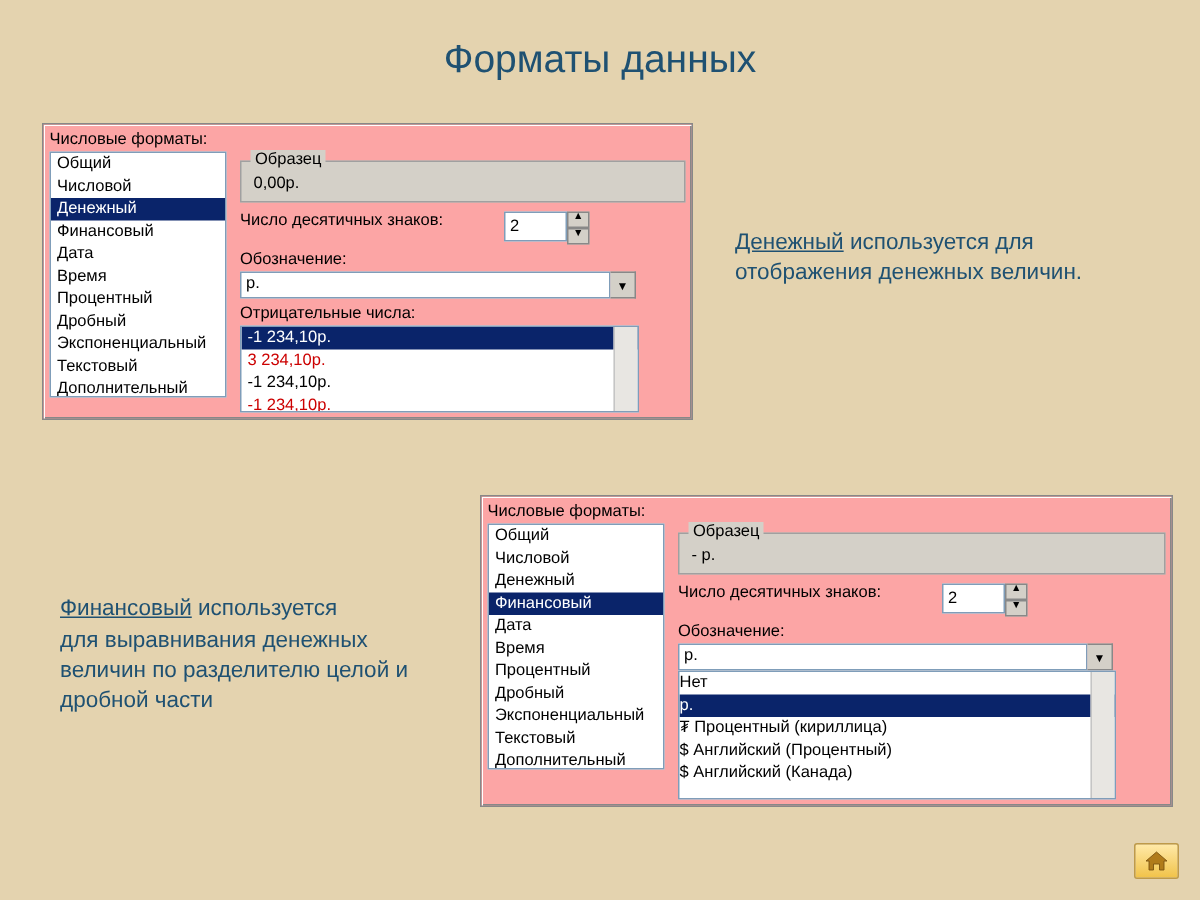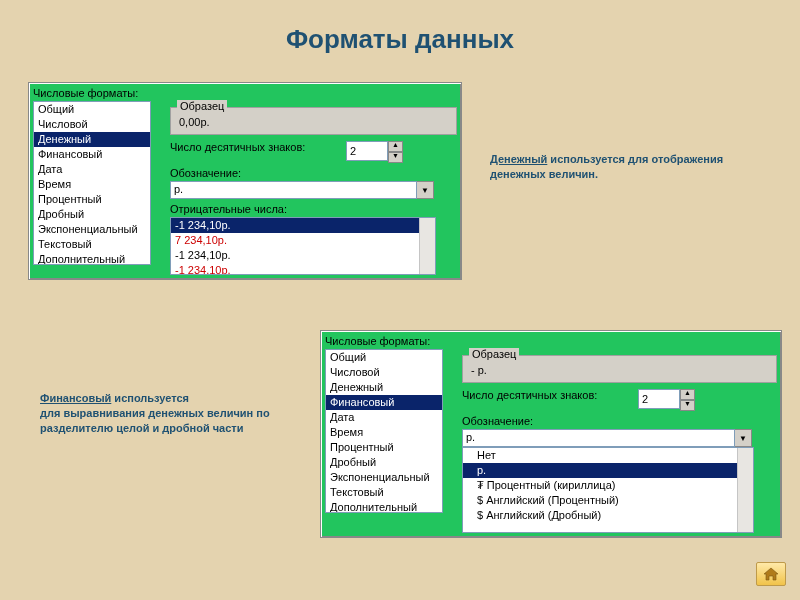--- a/index.html
+++ b/index.html
@@ -1,18 +1,18 @@
 <!DOCTYPE html>
 <html><head>
 <meta charset="utf-8">
 <style>
 html,body{margin:0;padding:0}
 body{width:800px;height:600px;background:#e4d3af;font-family:Tahoma,Arial,sans-serif;font-size:11px;position:relative;color:#000}
-.title{position:absolute;top:24px;width:100%;text-align:center;font-size:26px;font-weight:bold;color:#1f5172}
-.dialog{position:absolute;background:#22c55e;border:1px solid #888;box-shadow:1px 1px 0 #fff inset,-1px -1px 0 #888 inset;padding:4px;display:flex;gap:19px}
+.title{position:absolute;top:24px;width:100%;text-align:center;font-size:26px;font-weight:normal;color:#1f5172}
+.dialog{position:absolute;background:#fca5a5;border:1px solid #888;box-shadow:1px 1px 0 #fff inset,-1px -1px 0 #888 inset;padding:4px;display:flex;gap:9px}
 .formats-col{display:flex;flex-direction:column}
 .lbl{font-size:11px;margin-bottom:2px;white-space:nowrap}
 .listbox{background:#fff;border:1px solid #7f9db9;width:116px;height:162px;overflow:hidden}
 .listbox .item{padding:1px 4px;font-size:11px;line-height:13px;cursor:default}
 .listbox .item.sel{background:#0a246a;color:#fff}
 .right-col{flex:1;display:flex;flex-direction:column;gap:4px}
 .groupbox{border:1px solid #a0a0a0;padding:6px 6px 4px 6px;position:relative;margin-top:20px;background:#d4d0c8}
 .groupbox .legend{position:absolute;top:-8px;left:6px;background:#d4d0c8;padding:0 3px;font-size:11px}
 .sample-val{font-size:11px;padding:2px 2px}
 .row{display:flex;align-items:flex-start;gap:6px;margin-top:2px}
@@ -21,24 +21,24 @@
 .spin-btns{display:flex;flex-direction:column}
 .spin-btn{width:13px;height:9px;background:#d4d0c8;border:1px solid #888;font-size:7px;line-height:6px;text-align:center;cursor:pointer}
 .combo{display:flex;width:220px;height:18px}
 .combo-input{flex:1;border:1px solid #7f9db9;background:#fff;font-size:11px;padding:1px 3px}
 .combo-btn{width:16px;background:#d4d0c8;border:1px solid #888;border-left:none;display:flex;align-items:center;justify-content:center;font-size:8px;cursor:pointer}
 .neglist{background:#fff;border:1px solid #7f9db9;width:220px;height:56px;overflow:hidden;position:relative}
 .neglist .item{padding:1px 4px;font-size:11px;line-height:13px}
 .neglist .item.sel{background:#0a246a;color:#fff}
 .neglist .item.red{color:#c00}
 .scrollbar{position:absolute;right:0;top:0;bottom:0;width:15px;background:#e8e6e2;border-left:1px solid #c5c5c5}
-.desc{position:absolute;font-size:11px;font-weight:bold;color:#1f5172;line-height:1.35}
+.desc{position:absolute;font-size:15px;font-weight:normal;color:#1f5172;line-height:1.35}
 .desc .ul{text-decoration:underline}
 .currencylist{background:#fff;border:1px solid #7f9db9;width:264px;height:84px;position:relative;overflow:hidden}
-.currencylist .item{padding:1px 14px;font-size:11px;line-height:13px}
+.currencylist .item{padding:1px 0;font-size:11px;line-height:13px}
 .currencylist .item.sel{background:#0a246a;color:#fff}
 .nav-icon{position:absolute;right:14px;bottom:14px;width:28px;height:22px;border:1px solid #be9a4a;background:linear-gradient(#ffe9a8,#f1c34a);border-radius:2px;display:flex;align-items:center;justify-content:center;cursor:pointer}
 .nav-icon svg{width:16px;height:14px}
 </style>
 </head>
 <body>
 
 <div class="title">Форматы данных</div>
 
 <div class="dialog" style="left:28px;top:82px;width:424px">
@@ -77,21 +77,21 @@
       <div class="lbl">Обозначение:</div>
       <div class="combo" style="width:264px">
         <div class="combo-input">р.</div>
         <div class="combo-btn">▼</div>
       </div>
     </div>
     <div>
       <div class="lbl">Отрицательные числа:</div>
       <div class="neglist" style="width:264px" id="neg1">
         <div class="item sel">-1 234,10р.</div>
-          <div class="item red">7 234,10р.</div>
+          <div class="item red">3 234,10р.</div>
           <div class="item">-1 234,10р.</div>
           <div class="item red">-1 234,10р.</div>
           <div class="scrollbar"></div>
       </div>
     </div>
   </div>
 </div>
 
 <div class="desc" style="left:490px;top:152px;width:290px">
   <span class="ul">Денежный</span><span> используется для отображения денежных величин.</span>
@@ -133,21 +133,21 @@
       <div class="lbl">Обозначение:</div>
       <div class="combo" style="width:290px">
         <div class="combo-input">р.</div>
         <div class="combo-btn">▼</div>
       </div>
       <div class="currencylist" style="width:290px" id="cur2">
         <div class="item">Нет</div>
           <div class="item sel">р.</div>
           <div class="item">₮ Процентный (кириллица)</div>
           <div class="item">$ Английский (Процентный)</div>
-          <div class="item">$ Английский (Дробный)</div>
+          <div class="item">$ Английский (Канада)</div>
           <div class="scrollbar"></div>
       </div>
     </div>
   </div>
 </div>
 
 <div class="desc" style="left:40px;top:376px;width:260px;white-space:pre-line">
   <span class="ul">Финансовый</span><span> используется
 для выравнивания денежных величин по разделителю целой и дробной части</span>
 </div>

